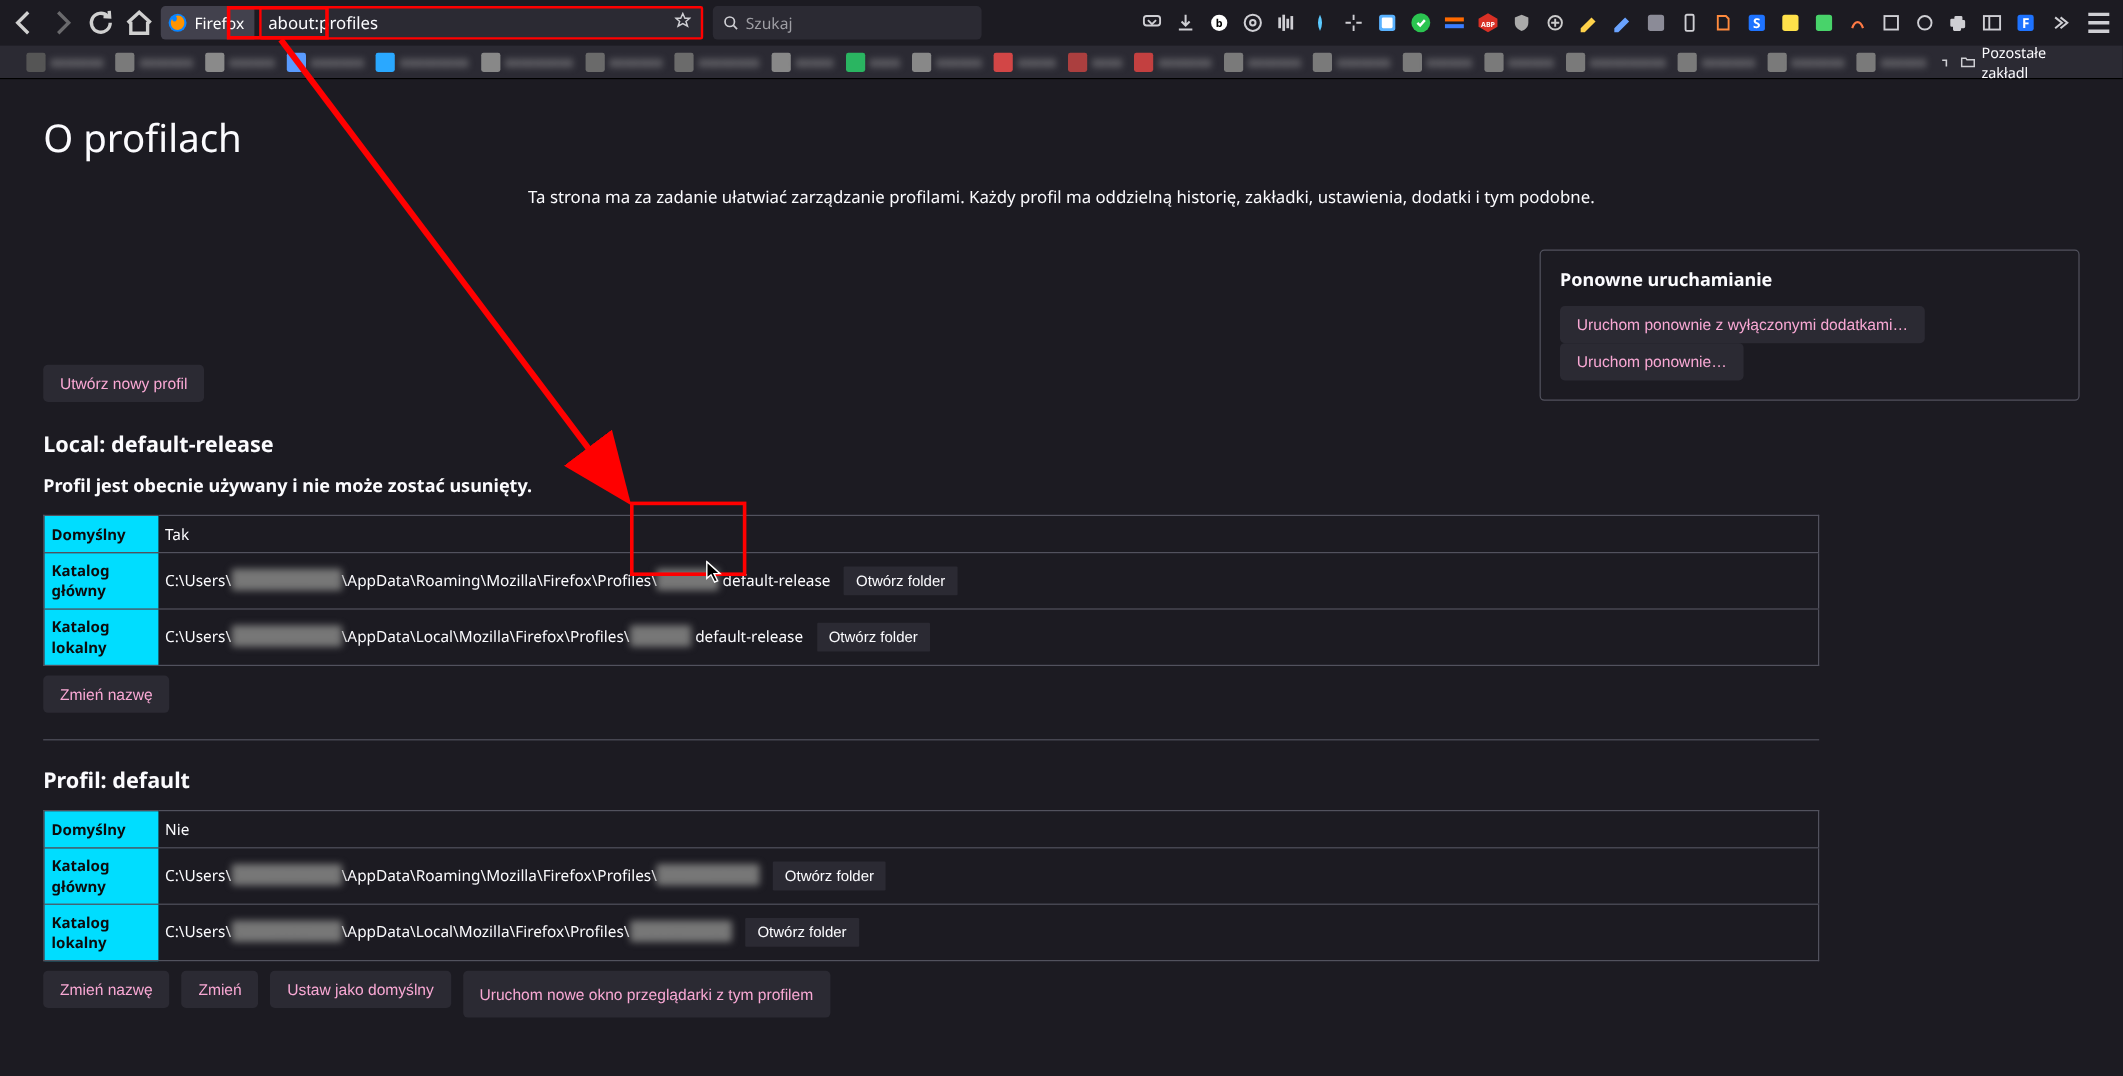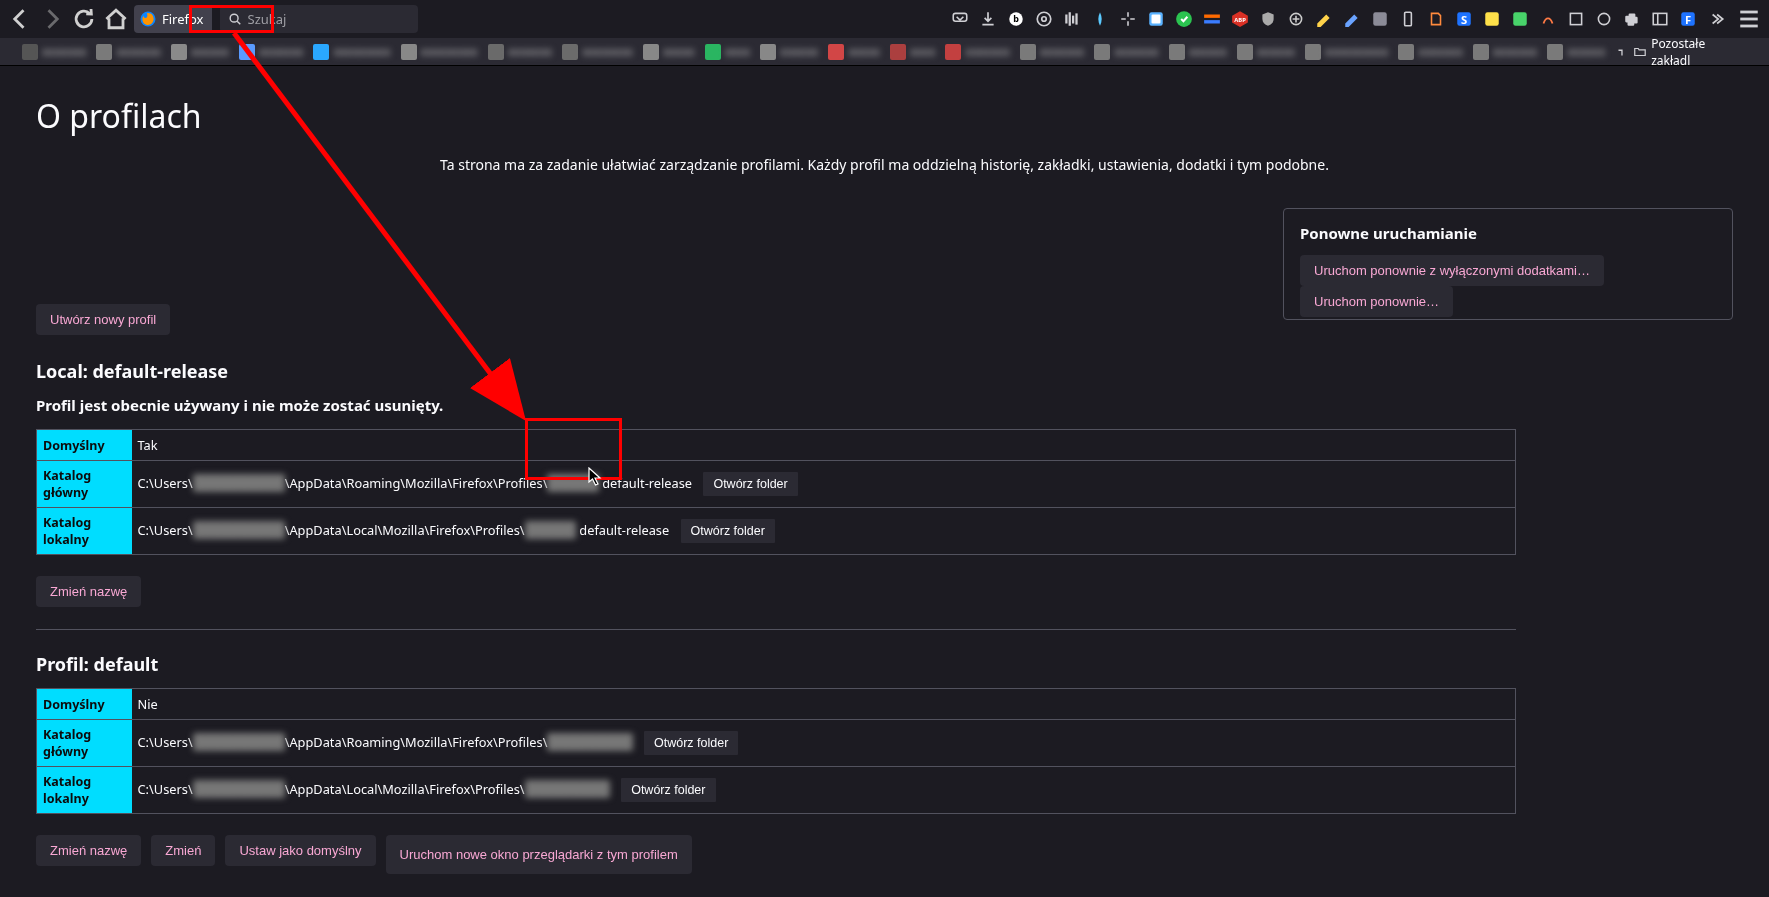--- a/index.html
+++ b/index.html
@@ -63,21 +63,21 @@
   .urlbar .star {
     padding: 0 8px;
     color: #cfcfd4;
   }
   .searchbar {
     display: flex;
     align-items: center;
     height: 28px;
     background: #2b2a33;
     border-radius: 4px;
-    width: 198px;
+    width: 224px;
     margin-left: 4px;
     padding: 0 8px;
     gap: 6px;
     color: #9e9ea4;
     font-size: 13px;
   }
   .searchbar svg { color: #cfcfd4; }
 
   .toolbar-spacer { flex: 1; }
   .ext-strip {
@@ -139,21 +139,21 @@
     color: #fbfbfe;
     text-align: center;
   }
   .restart-box {
     position: absolute;
     top: 142px;
     right: 36px;
     width: 450px;
     border: 1px solid #52525e;
     border-radius: 4px;
-    padding: 14px 16px 2px 16px;
+    padding: 14px 16px 16px 16px;
   }
   .restart-box h3 {
     font-size: 15px;
     font-weight: 700;
     margin-bottom: 12px;
   }
   .btn {
     display: inline-block;
     background: #2b2a33;
     text-align: left;
@@ -178,21 +178,21 @@
   .profile-block .note {
     font-size: 15px;
     font-weight: 700;
     margin-bottom: 14px;
   }
 
   table {
     width: 1480px;
     border-collapse: collapse;
     border: 1px solid #52525e;
-    margin-bottom: 21px;
+    margin-bottom: 8px;
   }
   table td {
     border-top: 1px solid #52525e;
     padding: 6px 6px;
     font-size: 12.8px;
     vertical-align: middle;
   }
   table tr:first-child td { border-top: none; }
   .row-label {
     background: #00ddff;
@@ -275,20 +275,28 @@
         <path d="M2.5 8 8 3l5.5 5M4 7.5v5.5h8V7.5"></path>
       </svg>
   </div>
 
   <div class="identity">
     <svg viewBox="0 0 512 512">
         <circle cx="256" cy="256" r="240" fill="#0a84ff"></circle>
         <path d="M256 64c120 0 180 90 180 192s-80 192-180 192S76 376 76 256c0-40 12-78 36-108 0 46 28 72 60 72 48 0 64-44 64-88 0-20-8-38-24-52 14-8 30-16 44-16z" fill="#ff9400"></path>
       </svg>
     <span>Firefox</span>
+  </div>
+  <div class="urlbar highlighted">
+    <span class="url-text">about:profiles</span>
+    <span class="star">
+      <svg viewBox="0 0 16 16" width="14" height="14" fill="none" stroke="currentColor" stroke-width="1.4">
+          <polygon points="8,1.5 10,6 14.5,6 11,9 12.5,13.5 8,11 3.5,13.5 5,9 1.5,6 6,6"></polygon>
+        </svg>
+    </span>
   </div>
   <div class="searchbar">
     <svg viewBox="0 0 16 16" width="14" height="14" fill="none" stroke="currentColor" stroke-width="1.6">
         <circle cx="7" cy="7" r="4.5"></circle>
         <line x1="10.5" y1="10.5" x2="14" y2="14"></line>
       </svg>
     <span>Szukaj</span>
   </div>
 
   <div class="toolbar-spacer"></div>

